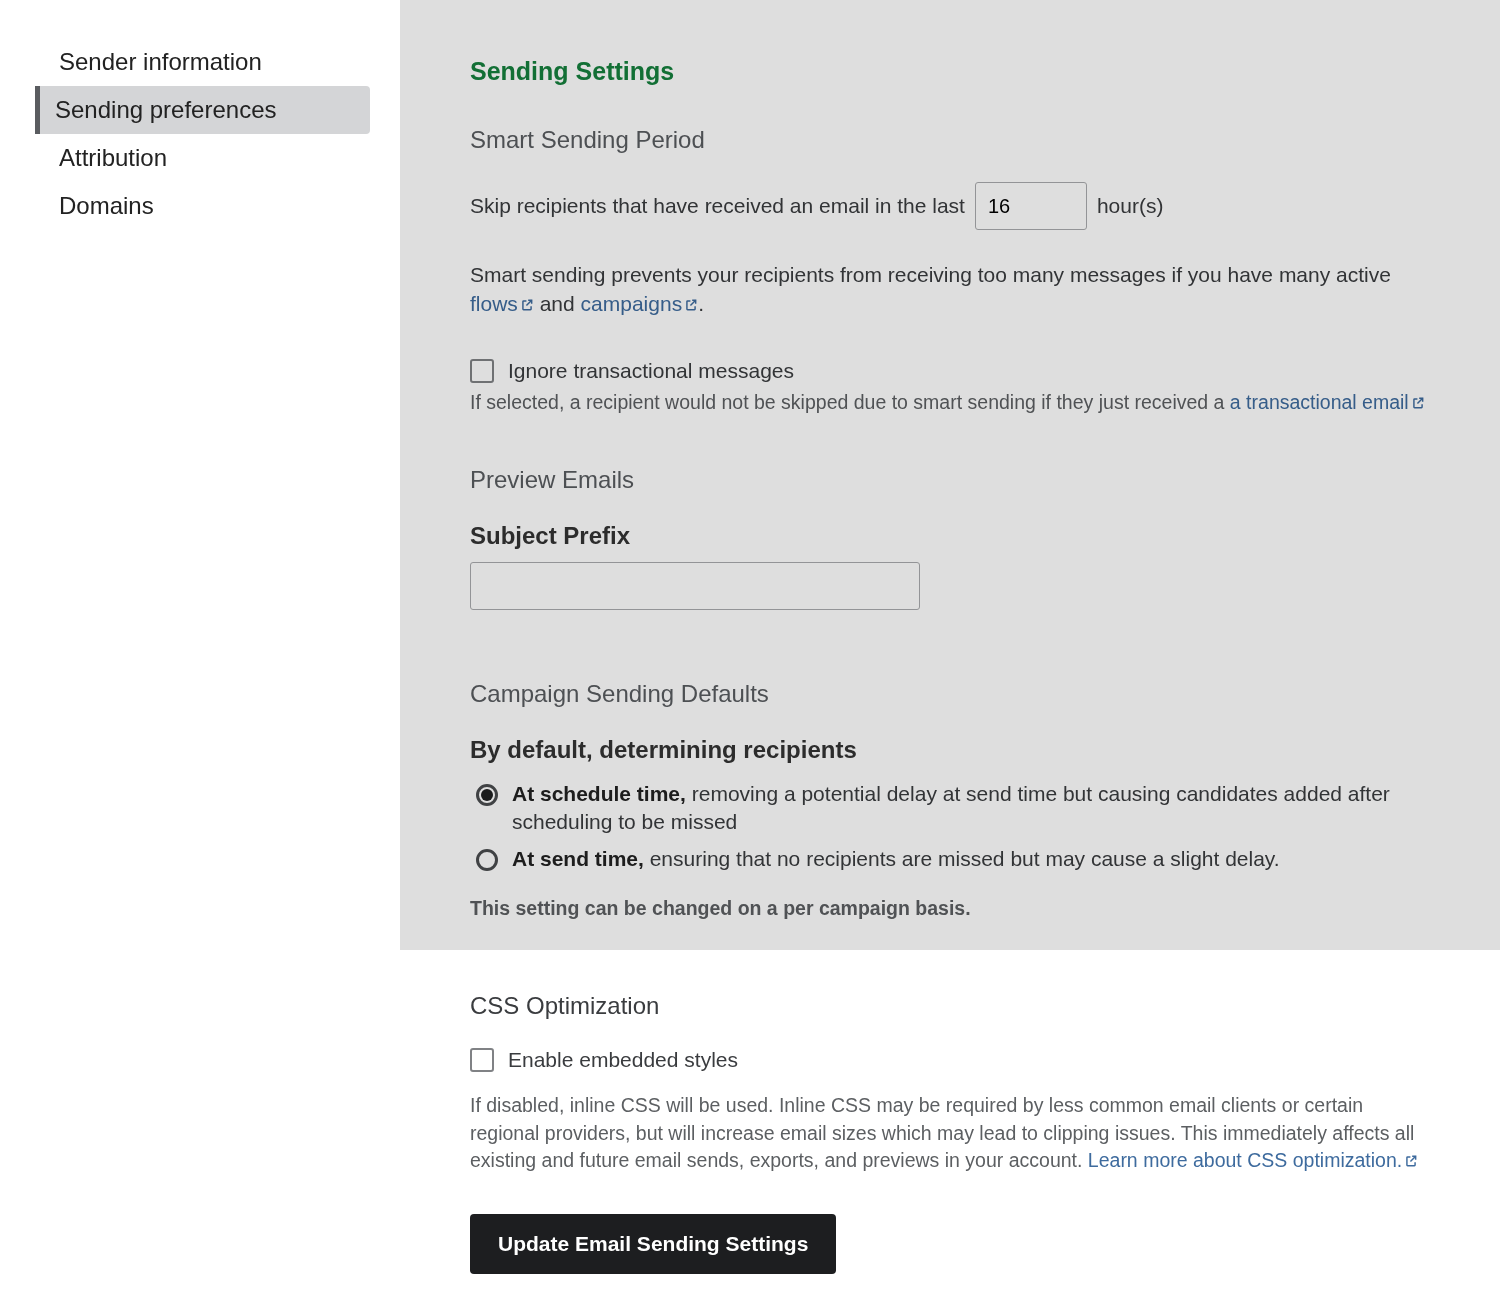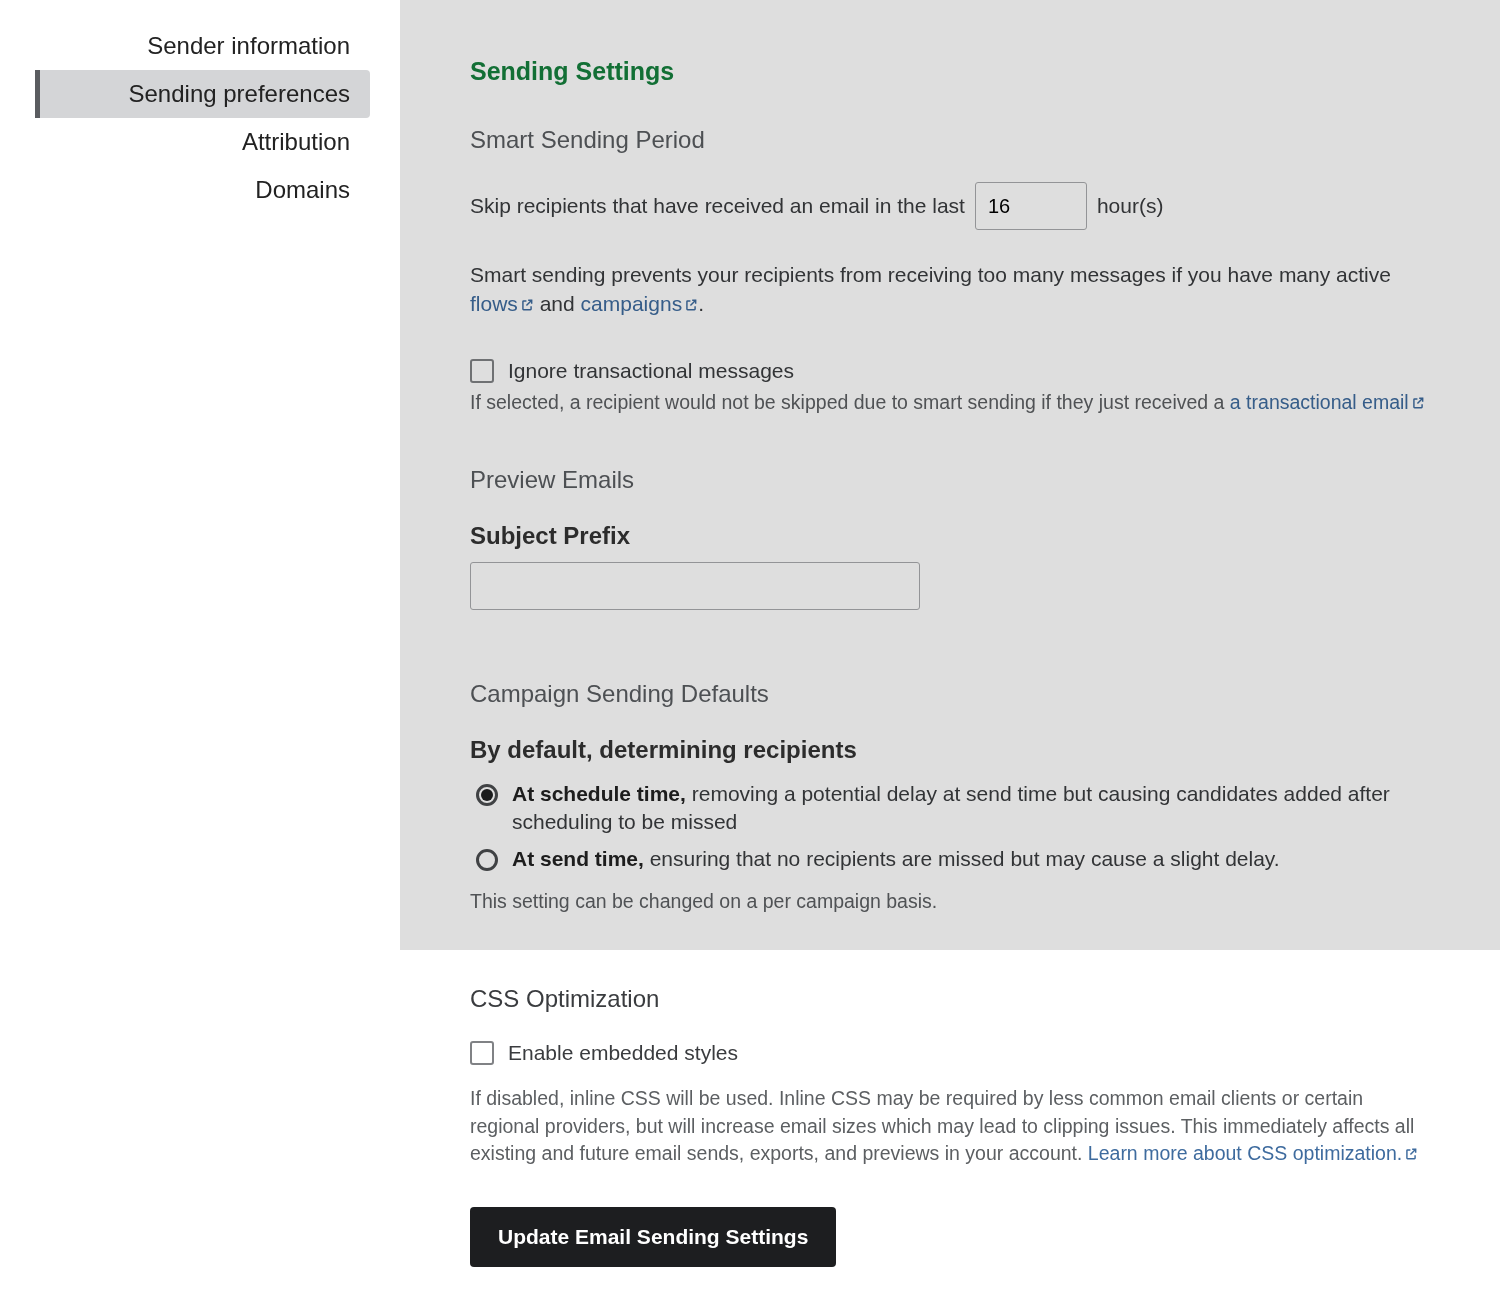--- a/index.html
+++ b/index.html
@@ -7,24 +7,23 @@
     font-family: -apple-system, BlinkMacSystemFont, "Segoe UI", Helvetica, Arial, sans-serif;
     width: 1500px;
     height: 1310px;
     background: #fff;
     color: #222529;
     display: flex;
     font-size: 20px;
   }
   .sidebar {
     width: 400px;
-    padding-top: 22px;
+    padding-top: 38px;
     background: #fff;
     flex-shrink: 0;
-    text-align: right;
   }
   .sidebar-item {
     padding: 10px 20px 10px 50px;
     font-size: 24px;
     color: #222;
     cursor: pointer;
     border-left: 4px solid transparent;
     margin: 0 30px 0 30px;
     border-radius: 4px;
   }
@@ -283,21 +282,21 @@
             <b>At schedule time,</b><span> removing a potential delay at send time but causing candidates added after scheduling to be missed</span>
           </div>
         </div>
         <div class="radio-row">
           <div class="radio"></div>
           <div class="radio-text">
             <b>At send time,</b><span> ensuring that no recipients are missed but may cause a slight delay.</span>
           </div>
         </div>
       </div>
-      <p class="helper-text" style="margin-top:15px;">This setting can be changed on a per campaign basis.</p>
+      <p class="helper-text" style="margin-top:22px;font-weight:bold;">This setting can be changed on a per campaign basis.</p>
     </div>
 
     <div class="css-opt-section">
       <h2 class="subsection" style="color:#3a3c3f;">CSS Optimization</h2>
 
       <div class="checkbox-row" style="margin-bottom:20px;">
         <div class="checkbox"></div>
         <span>Enable embedded styles</span>
       </div>
 

